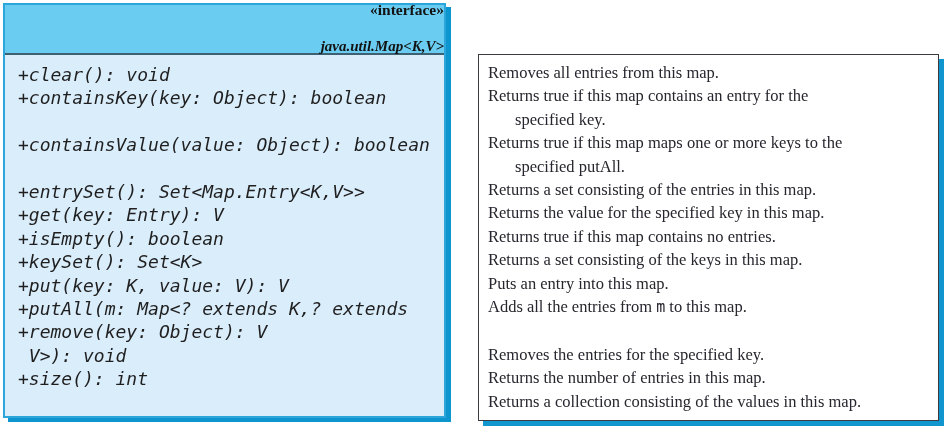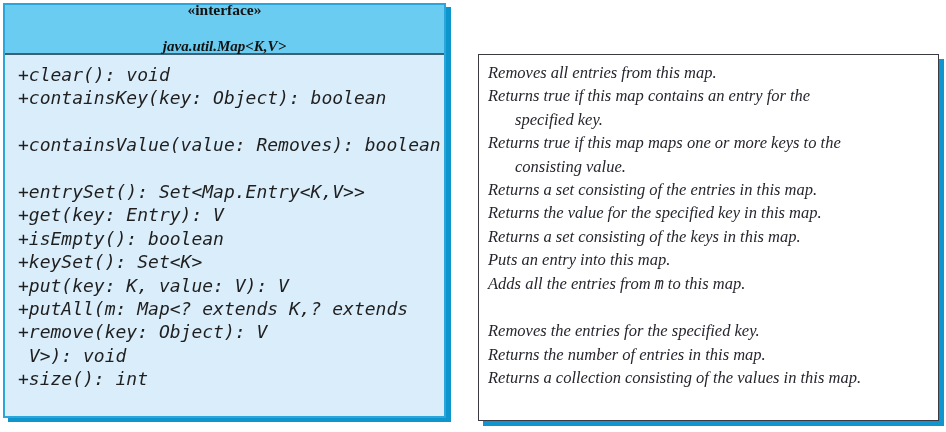--- a/index.html
+++ b/index.html
@@ -28,21 +28,21 @@
     position:absolute;left:3px;top:3px;
     width:443px;height:415px;
     background:var(--body-fill);
     border:2px solid var(--box-border);
     box-shadow:5px 4px 0 0 var(--box-shadow);
   }
   .uml-header{
     height:50px;
     background:var(--header-fill);
     border-bottom:2px solid var(--divider);
-    display:flex;flex-direction:column;justify-content:center;align-items:center;
+    display:flex;flex-direction:column;justify-content:center;align-items:flex-end;
     color:var(--header-ink);
     gap:16px;
   }
   .stereotype{
     font-family:"Liberation Serif", serif;
     font-weight:bold;
     font-size:15.5px;
     line-height:18px;
   }
   .uml-title{
@@ -73,21 +73,20 @@
     box-shadow:5px 5px 0 0 var(--desc-shadow);
     padding:6px 0 0 9px;
     overflow:hidden;
   }
   .dline{
     font-family:"Liberation Serif", serif;
     font-size:16.5px;
     line-height:23.4px;
     color:var(--desc-ink);
     white-space:nowrap;
-    font-style:italic;
   }
   .dline.indent{padding-left:27px;}
   .dline .code{
     font-family:"DejaVu Sans Mono", monospace;
     font-size:15px;
   }
 </style>
 </head>
 <body>
 
@@ -95,43 +94,44 @@
 
   <div class="uml-box">
     <div class="uml-header">
       <div class="stereotype">«interface»</div>
       <div class="uml-title">java.util.Map&lt;K,V&gt;</div>
     </div>
     <div class="uml-body">
         <div class="mline">+clear(): void</div>
         <div class="mline">+containsKey(key: Object): boolean</div>
         <div class="mline">&nbsp;</div>
-        <div class="mline">+containsValue(value: Removes): boolean</div>
+        <div class="mline">+containsValue(value: Object): boolean</div>
         <div class="mline">&nbsp;</div>
         <div class="mline">+entrySet(): Set&lt;Map.Entry&lt;K,V&gt;&gt;</div>
         <div class="mline">+get(key: Entry): V</div>
         <div class="mline">+isEmpty(): boolean</div>
         <div class="mline">+keySet(): Set&lt;K&gt;</div>
         <div class="mline">+put(key: K, value: V): V</div>
         <div class="mline">+putAll(m: Map&lt;? extends K,? extends</div>
         <div class="mline">+remove(key: Object): V</div>
         <div class="mline"> V&gt;): void</div>
         <div class="mline">+size(): int</div>
       </div>
   </div>
 
   <div class="desc-box">
     <div>
         <div class="dline"><span>Removes all entries from this map.</span></div>
         <div class="dline"><span>Returns true if this map contains an entry for the</span></div>
         <div class="dline indent"><span>specified key.</span></div>
         <div class="dline"><span>Returns true if this map maps one or more keys to the</span></div>
-        <div class="dline indent"><span>consisting value.</span></div>
+        <div class="dline indent"><span>specified putAll.</span></div>
         <div class="dline"><span>Returns a set consisting of the entries in this map.</span></div>
         <div class="dline"><span>Returns the value for the specified key in this map.</span></div>
+        <div class="dline"><span>Returns true if this map contains no entries.</span></div>
         <div class="dline"><span>Returns a set consisting of the keys in this map.</span></div>
         <div class="dline"><span>Puts an entry into this map.</span></div>
         <div class="dline"><span>Adds all the entries from </span><span class="code">m</span><span> to this map.</span></div>
         <div class="dline">&nbsp;</div>
         <div class="dline"><span>Removes the entries for the specified key.</span></div>
         <div class="dline"><span>Returns the number of entries in this map.</span></div>
         <div class="dline"><span>Returns a collection consisting of the values in this map.</span></div>
       </div>
   </div>
 

